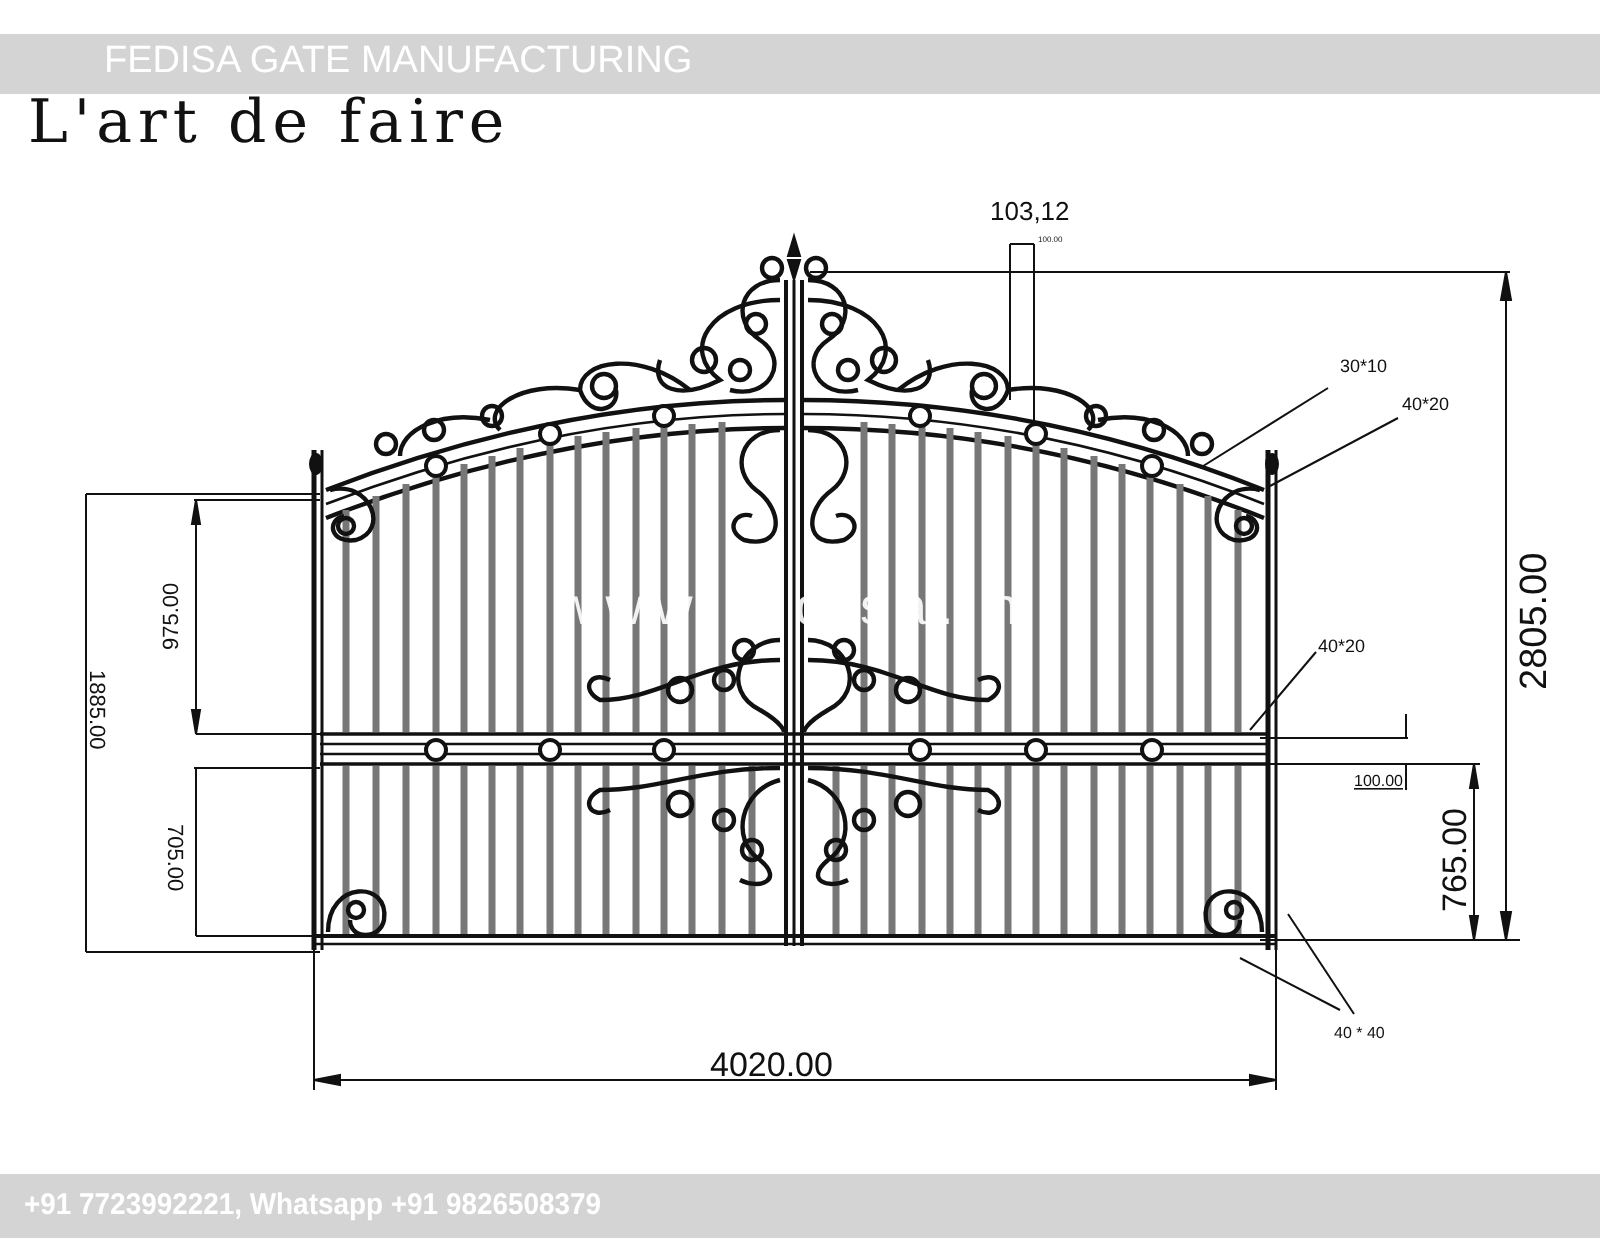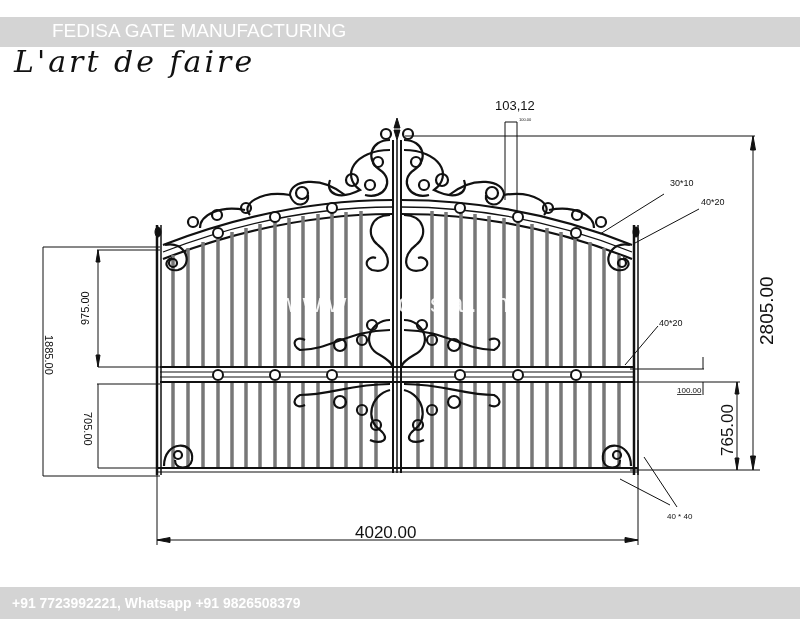--- a/index.html
+++ b/index.html
@@ -3,21 +3,21 @@
   <meta charset="utf-8">
   <style>
     html, body { margin: 0; padding: 0; background: #ffffff; }
     body { width: 800px; height: 624px; position: relative; overflow: hidden; font-family: "Liberation Sans", sans-serif; }
     .banner { position: absolute; left: 0; width: 800px; background: #d4d4d4; }
     .banner-top { top: 17px; height: 30px; }
     .banner-bottom { top: 587px; height: 32px; padding-left: 18px; }
     .banner-text { position: absolute; color: #ffffff; font-family: "Liberation Sans", sans-serif; white-space: nowrap; }
     .banner-top .banner-text { left: 30px; top: 3px; font-size: 19px; letter-spacing: 0px; margin-left: 22px; }
     .banner-bottom .banner-text { left: 12px; top: 7px; font-size: 15px; font-weight: bold; transform: scaleX(0.93); transform-origin: left; }
-    .tagline { position: absolute; left: 14px; top: 44px; font-family: "DejaVu Serif", serif; font-style: italic; font-size: 30px; color: #111; letter-spacing: 3px; }
+    .tagline { position: absolute; left: 14px; top: 44px; font-family: "DejaVu Serif", serif; font-size: 30px; color: #111; letter-spacing: 3px; }
     .drawing { position: absolute; left: 0; top: 0; width: 800px; height: 624px; }
     .dim { font-family: "Liberation Sans", sans-serif; fill: #111; }
     .watermark { position: absolute; left: 278px; top: 288px; font-size: 26px; color: rgba(255,255,255,0.9); letter-spacing: 6px; font-family: "Liberation Sans", sans-serif; }
   </style>
 </head>
 <body>
 
 <svg class="drawing" viewBox="0 0 800 624" xmlns="http://www.w3.org/2000/svg">
   <defs>
     <g id="scroll" fill="none" stroke="#111" stroke-width="2.2">

